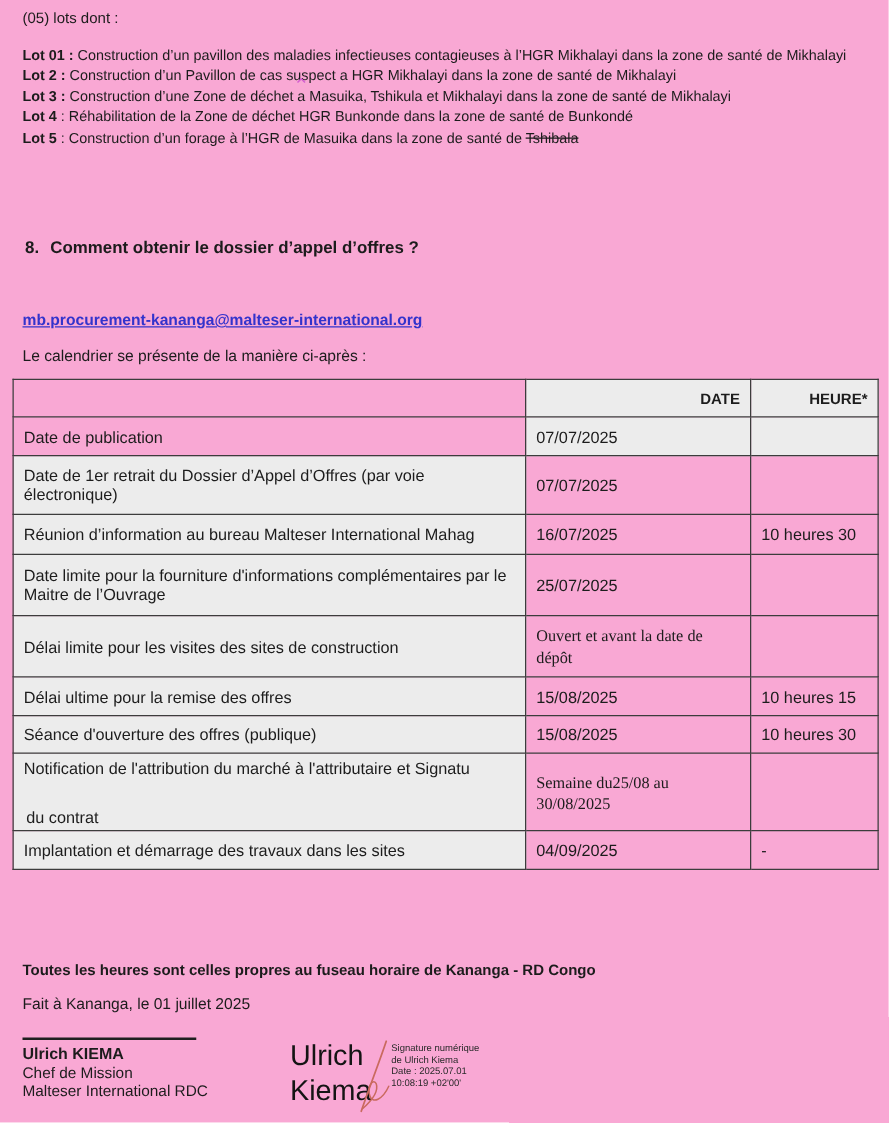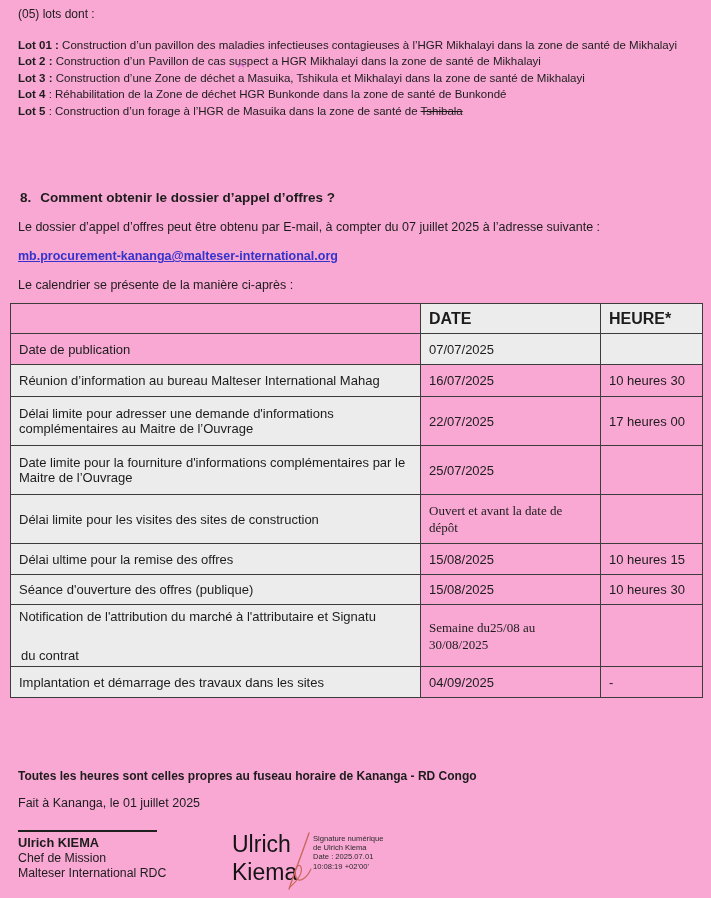--- a/index.html
+++ b/index.html
@@ -22,21 +22,21 @@
   .cal-line{top:278px;left:18px;font-size:12.5px;}
 
   table.sched{
     position:absolute;top:303px;left:10px;width:692px;
     border-collapse:collapse;table-layout:fixed;font-size:13px;color:#1c1c1c;
   }
   table.sched td,table.sched th{
     border:1px solid #3c3c3c;vertical-align:middle;padding:3px 8px;
     font-weight:normal;text-align:left;
   }
-  table.sched th{font-weight:bold;text-align:left;font-size:16px;}
+  table.sched th{font-weight:bold;text-align:right;font-size:12px;}
   .shade{background:#ececec;}
   .c-date,.c-heure{text-align:center;}
   .bold-cell{font-weight:bold;white-space:pre-line;line-height:17px;font-family:Liberation Serif, serif;}
   .clip{white-space:nowrap;overflow:hidden;}
   .l2{margin-top:24px;padding-left:2px;}
   .heure-left{text-align:left;padding-left:11px;}
   .rh30{height:30px}.rh31{height:31px}.rh32{height:32px}
   .rh47{height:47px}.rh49{height:49px}.rh62{height:62px}
 
   .tz-note{top:769px;left:18px;width:690px;font-size:12px;font-weight:bold;}
@@ -62,21 +62,20 @@
             </svg></span></span><span> a HGR Mikhalayi dans la zone de santé de Mikhalayi</span></div>
     <div><span class="lot-label">Lot 3 :</span><span> Construction d’une Zone de déchet a Masuika, Tshikula et Mikhalayi dans la zone de santé de Mikhalayi</span></div>
     <div><span class="lot-label">Lot 4</span><span> : Réhabilitation de la Zone de déchet HGR Bunkonde dans la zone de santé de Bunkondé</span></div>
     <div><span class="lot-label">Lot 5</span><span> : Construction d’un forage à l’HGR de Masuika dans la zone de santé de </span><span class="struck">Tshibala</span></div>
   </div>
 
   <div class="abs sec-heading">
     <span class="num">8.</span><span>Comment obtenir le dossier d’appel d’offres ?</span>
   </div>
 
-  <div class="abs para">Le dossier d’appel d’offres peut être obtenu par E-mail, à compter du 07 juillet 2025 à l’adresse suivante :</div>
 
   <div class="abs email-line">
     <a href="#">mb.procurement-kananga@malteser-international.org</a>
   </div>
 
   <div class="abs cal-line">Le calendrier se présente de la manière ci-après :</div>
 
   <table class="sched">
     <colgroup>
         <col style="width:410px">
@@ -87,31 +86,31 @@
         <tr class="rh30">
       <th></th>
       <th class="shade">DATE</th>
       <th class="shade">HEURE*</th>
     </tr>
     <tr class="rh31">
       <td>Date de publication</td>
       <td class="shade c-date">07/07/2025</td>
       <td class="shade c-heure"></td>
     </tr>
+    <tr class="rh47">
+      <td class="shade">Date de 1er retrait du Dossier d’Appel d’Offres (par voie électronique)</td>
+      <td class="c-date">07/07/2025</td>
+      <td class="c-heure"></td>
+    </tr>
     <tr class="rh32">
       <td class="shade">
             <div class="clip">Réunion d’information au bureau Malteser International Mahag</div>
           </td>
       <td class="c-date">16/07/2025</td>
       <td class="c-heure">10 heures 30</td>
-    </tr>
-    <tr class="rh49">
-      <td class="shade">Délai limite pour adresser une demande d'informations complémentaires au Maitre de l’Ouvrage</td>
-      <td class="c-date">22/07/2025</td>
-      <td class="c-heure">17 heures 00</td>
     </tr>
     <tr class="rh49">
       <td class="shade">Date limite pour la fourniture d'informations complémentaires par le Maitre de l’Ouvrage</td>
       <td class="c-date">25/07/2025</td>
       <td class="c-heure"></td>
     </tr>
     <tr class="rh49">
       <td class="shade">Délai limite pour les visites des sites de construction</td>
       <td class="c-date bold-cell">Ouvert et avant la date de
 dépôt</td>

